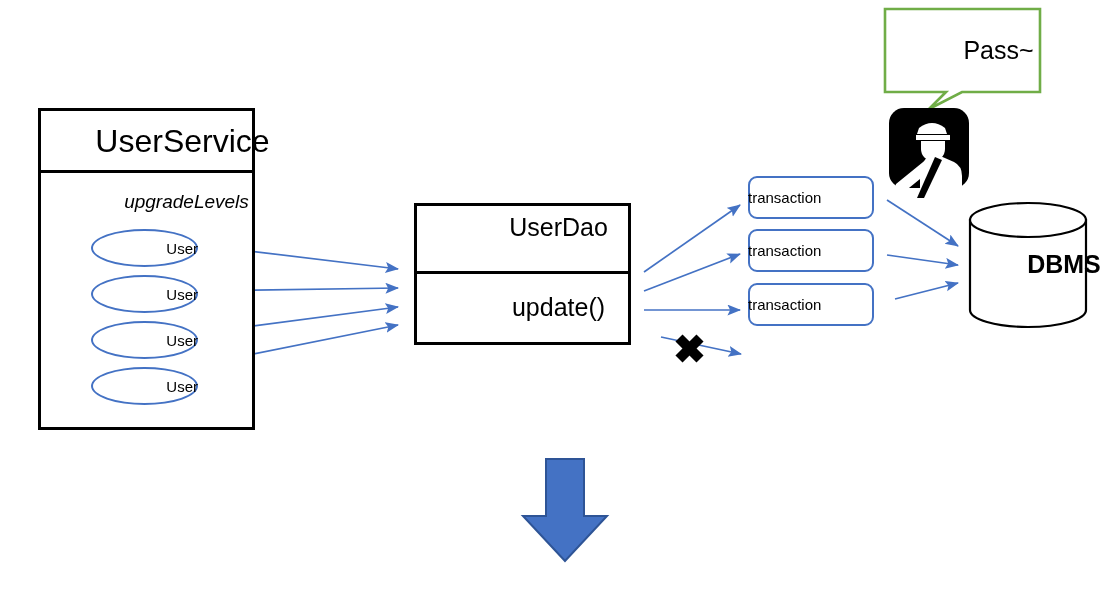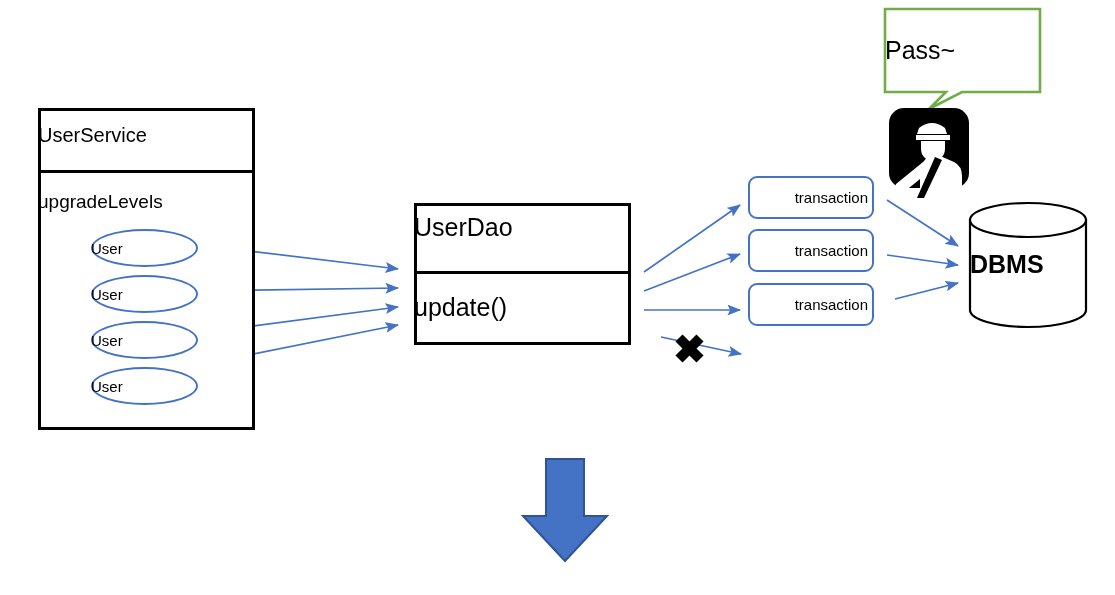--- a/index.html
+++ b/index.html
@@ -21,22 +21,23 @@
     position: absolute;
     left: 0;
     top: 0;
     width: 1115px;
     height: 595px;
   }
   .lbl {
     position: absolute;
     color: #000000;
     white-space: nowrap;
-    text-align: left;
+    text-align: center;
     line-height: 1;
+    padding-left: 36px;
   }
   
   #userservice-box {
     position: absolute;
     left: 38px;
     top: 108px;
     width: 217px;
     height: 322px;
     border: 3px solid #000000;
     background: #ffffff;
@@ -48,44 +49,45 @@
     top: 170px;
     width: 217px;
     height: 0;
     border-top: 3px solid #000000;
     box-sizing: border-box;
   }
   #userservice-title {
     left: 38px;
     top: 125px;
     width: 217px;
-    font-size: 20px;
+    font-size: 32px;
   }
   #upgradelevels-label {
     left: 38px;
     top: 192px;
     width: 225px;
     font-size: 19px;
+    font-style: italic;
   }
   .user-oval {
     position: absolute;
     left: 91px;
     width: 107px;
     height: 38px;
     border: 2.2px solid #4472C4;
     border-radius: 50%;
     background: #ffffff;
     box-sizing: border-box;
   }
   .user-oval-label {
     position: absolute;
     left: 91px;
     width: 107px;
     font-size: 15px;
-    text-align: left;
+    text-align: right;
     color: #000000;
     line-height: 1;
   }
   
   #userdao-box {
     position: absolute;
     left: 414px;
     top: 203px;
     width: 217px;
     height: 142px;
@@ -122,21 +124,21 @@
     height: 43px;
     border: 2.2px solid #4472C4;
     border-radius: 9px;
     background: #ffffff;
     box-sizing: border-box;
   }
   .txn-label {
     position: absolute;
     left: 748px;
     width: 120px;
-    text-align: right;
+    text-align: left;
     font-size: 15px;
     color: #000000;
     line-height: 1;
   }
   
   #dbms-label {
     left: 970px;
     top: 252px;
     width: 116px;
     font-size: 25px;

